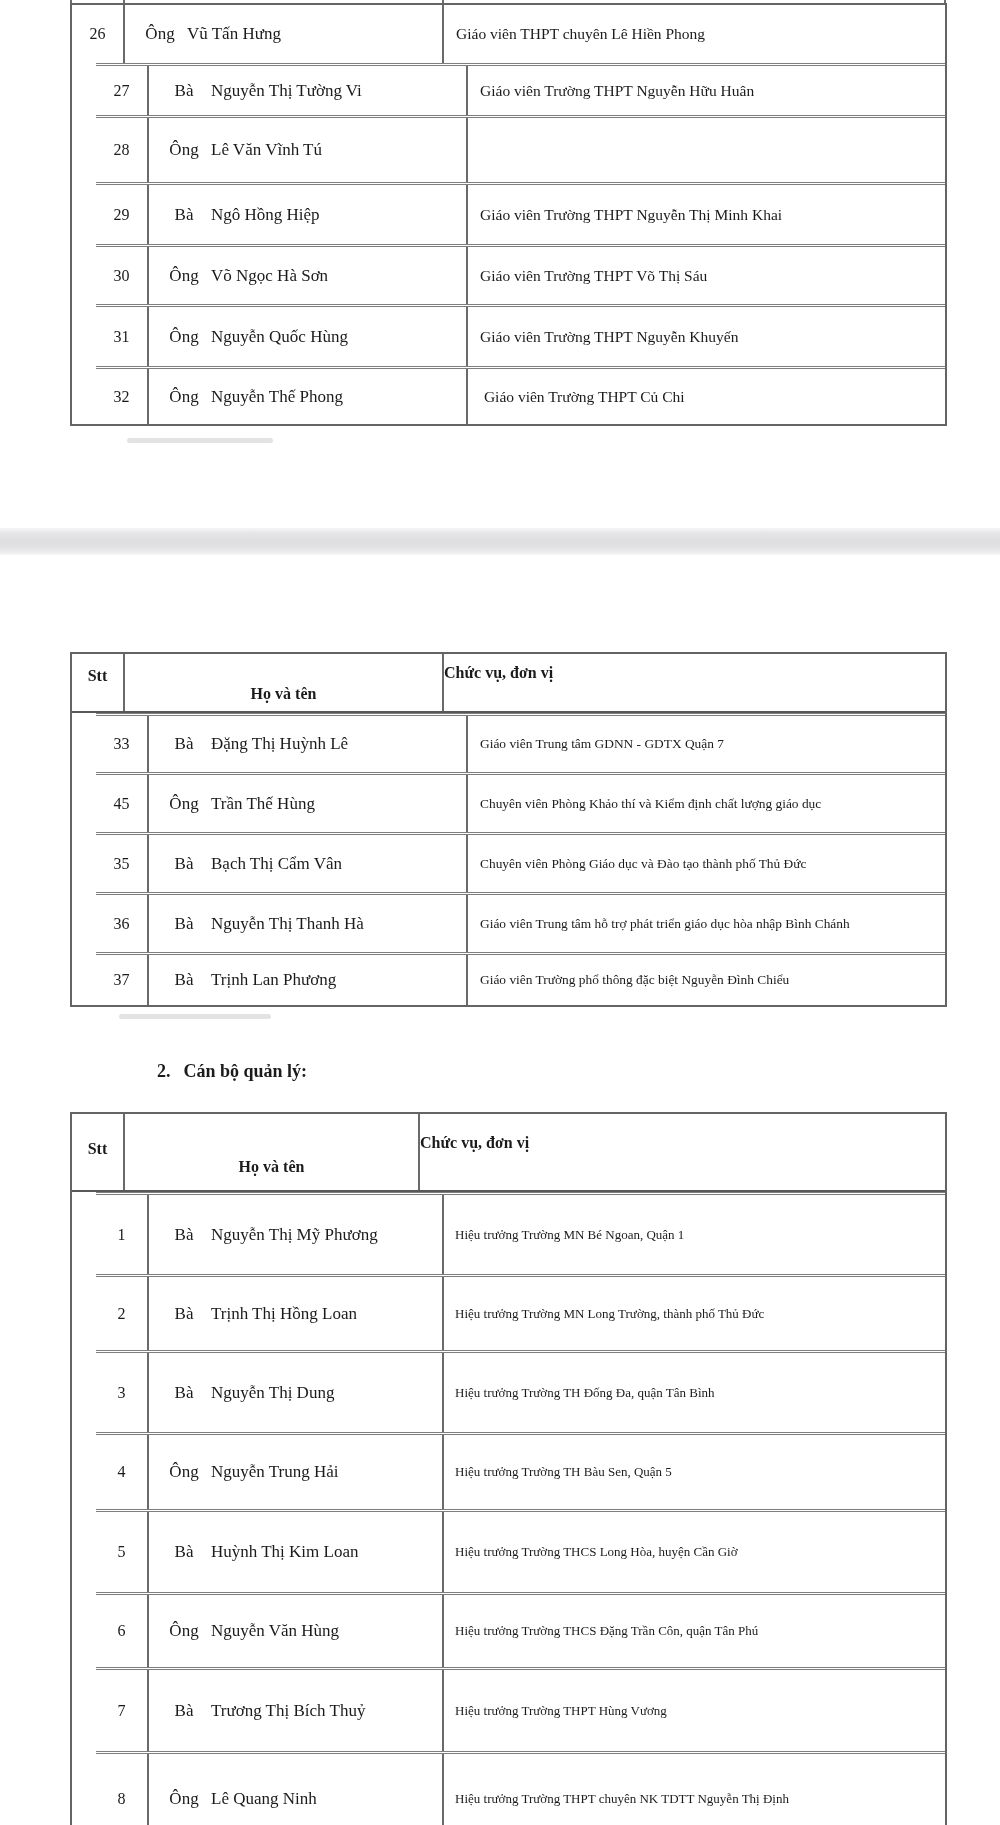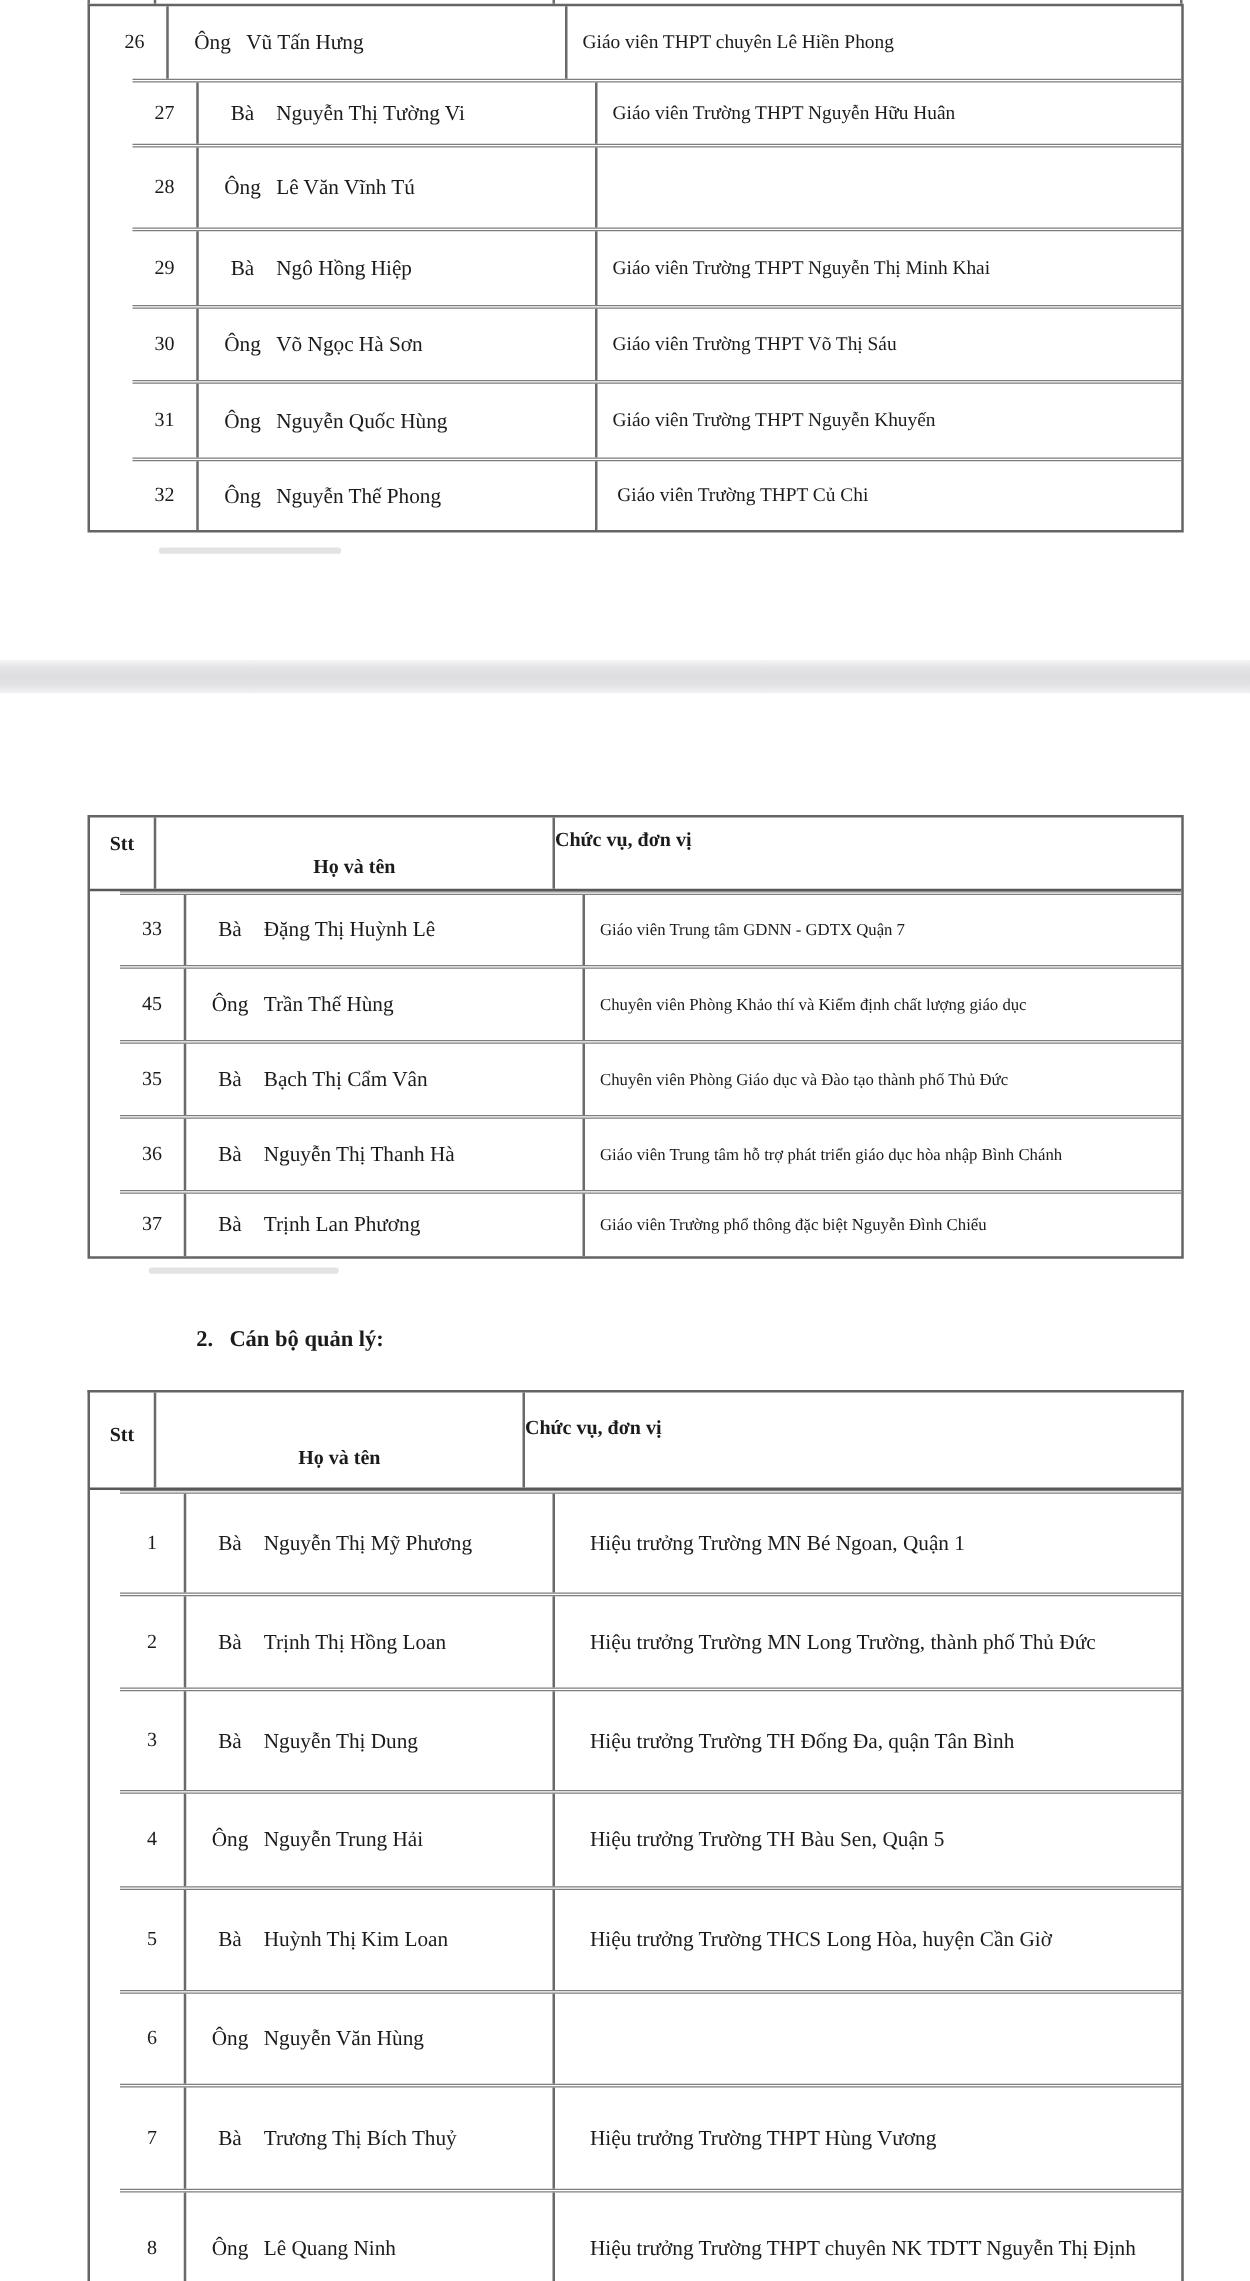--- a/index.html
+++ b/index.html
@@ -34,21 +34,21 @@
 
   .c { overflow: hidden; }
   .c-stt { display:flex; align-items:center; justify-content:center;
            border-right: 2px solid #6a6a6a; font-size: 16px; }
   .c-name { display:flex; align-items:center;
             border-right: 2px solid #6a6a6a; font-size: 17px; }
   .c-role { display:flex; align-items:center; padding-left: 12px; }
 
   .t1 .c-role { font-size: 15.5px; }
   .t2 .c-role { font-size: 13.4px; }
-  .t3 .c-role { font-size: 17px; padding-left: 28px; }
+  .t3 .c-role { font-size: 13px; padding-left: 11px; }
 
   .honorific { display:inline-block; width: 54px; margin-left: 8px;
                text-align: center; flex: none; }
   .pname { white-space: nowrap; }
 
   
   .h-stt  { text-align:center; border-right:2px solid #6a6a6a; font-size:16px; }
   .h-name { text-align:center; border-right:2px solid #6a6a6a; font-size:16px; }
   .h-role { font-size:16px; }
   .t2 .hdr { height: 59px; }
@@ -81,21 +81,21 @@
 </head>
 <body>
 
 <div class="page">
 
   <div class="stub" style="left:70px"></div>
   <div class="stub" style="left:123px"></div>
   <div class="stub" style="left:442px"></div>
   <div class="stub" style="left:944px"></div>
 
-  <div class="tbl t1" style="top:3px;padding-left:10px;">
+  <div class="tbl t1" style="top:3px;">
     <div class="row cols-a" style="height:58px">
       <div class="c c-stt">26</div>
       <div class="c c-name">
           <span class="honorific">Ông</span>
           <span class="pname">Vũ Tấn Hưng</span>
         </div>
       <div class="c c-role">Giáo viên THPT chuyên Lê Hiền Phong</div>
     </div>
     <div class="row cols-a" style="height:52px">
       <div class="c c-stt">27</div>
@@ -250,20 +250,21 @@
           <span class="pname">Huỳnh Thị Kim Loan</span>
         </div>
       <div class="c c-role">Hiệu trưởng Trường THCS Long Hòa, huyện Cần Giờ</div>
     </div>
     <div class="row cols-b" style="height:75px">
       <div class="c c-stt">6</div>
       <div class="c c-name">
           <span class="honorific">Ông</span>
           <span class="pname">Nguyễn Văn Hùng</span>
         </div>
+      <div class="c c-role">Hiệu trưởng Trường THCS Đặng Trần Côn, quận Tân Phú</div>
     </div>
     <div class="row cols-b" style="height:84px">
       <div class="c c-stt">7</div>
       <div class="c c-name">
           <span class="honorific">Bà</span>
           <span class="pname">Trương Thị Bích Thuỷ</span>
         </div>
       <div class="c c-role">Hiệu trưởng Trường THPT Hùng Vương</div>
     </div>
     <div class="row cols-b" style="height:92px">

